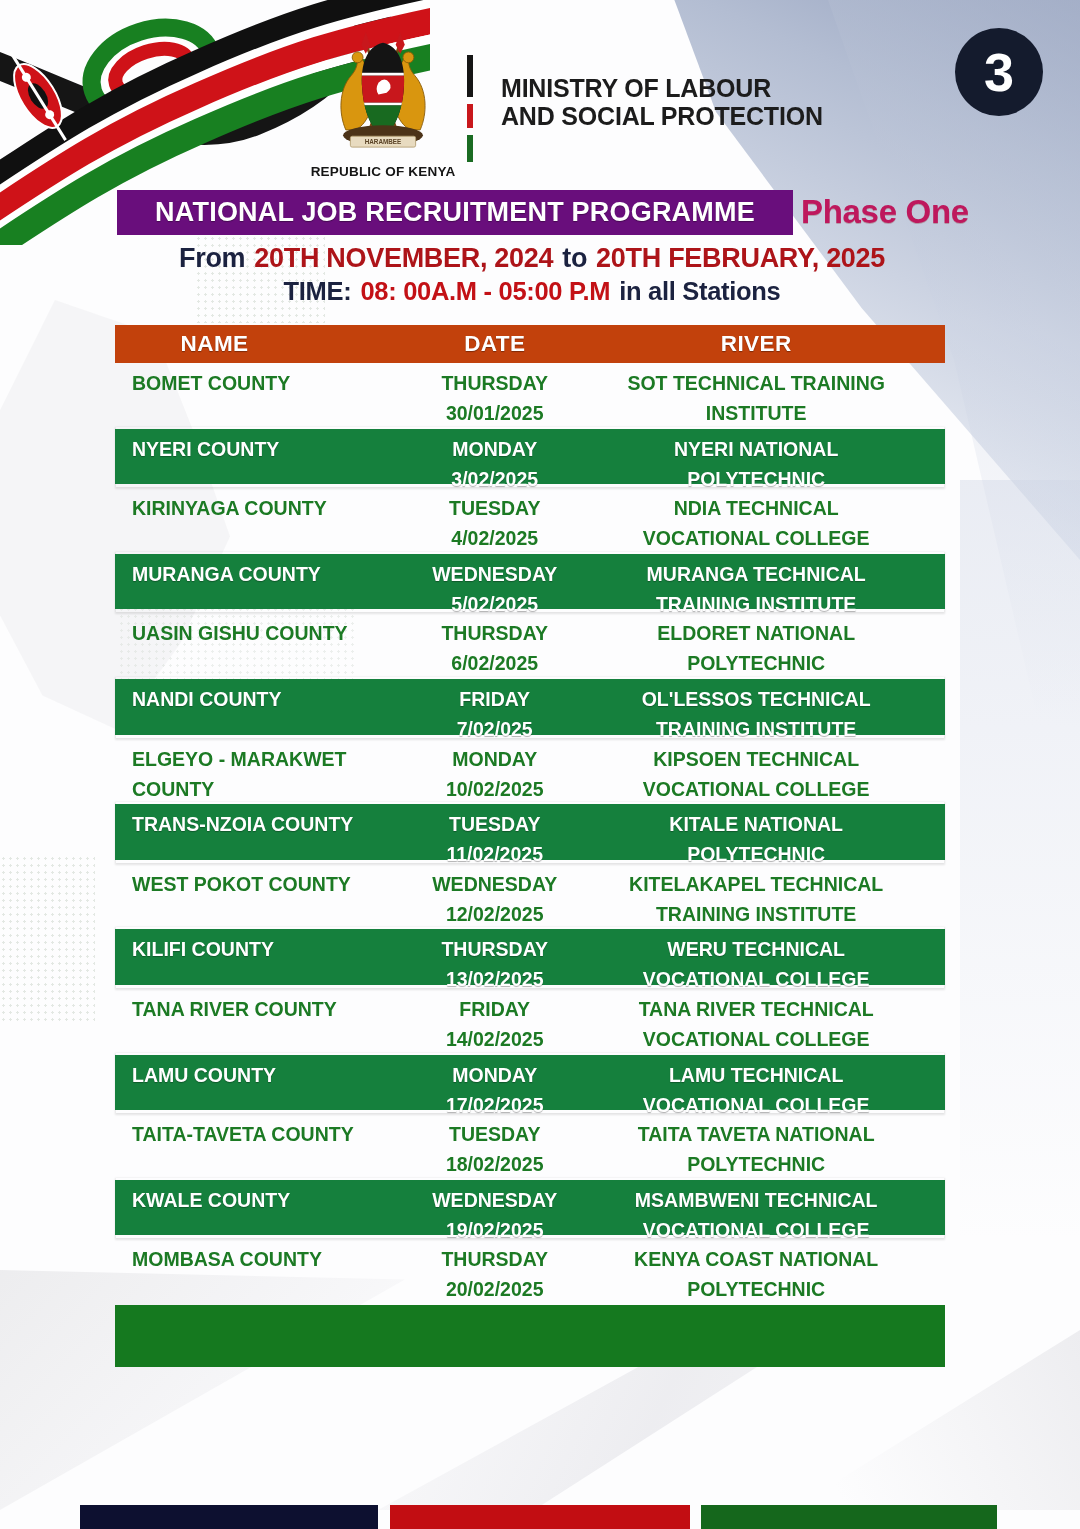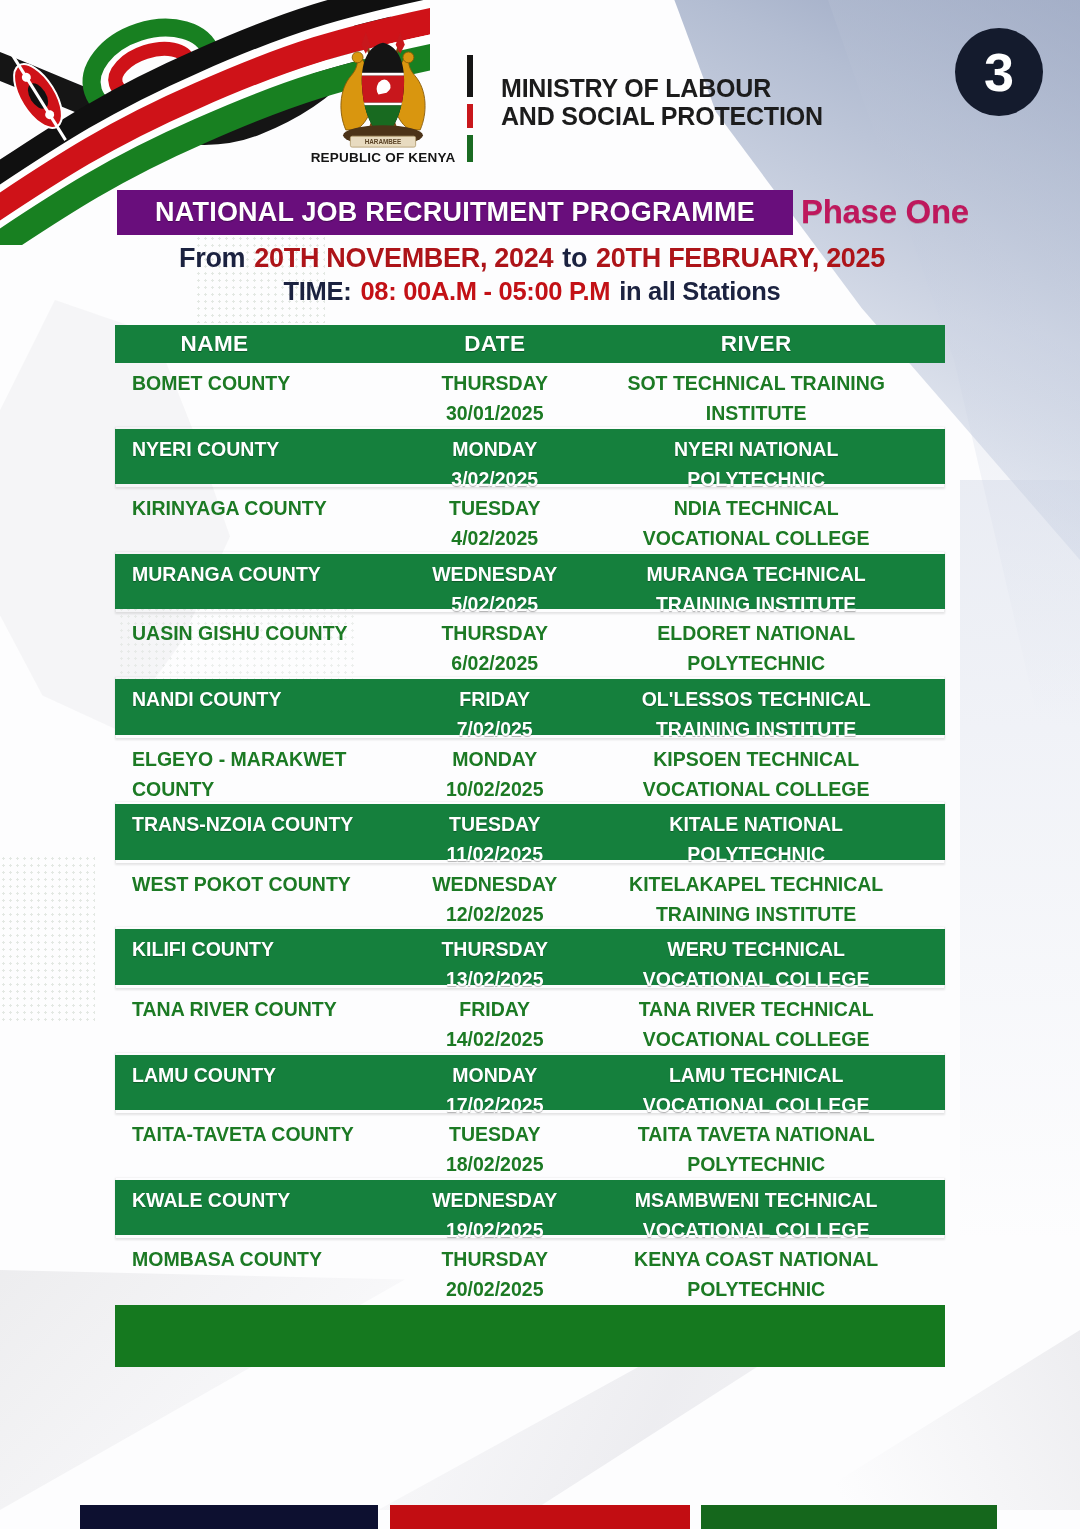--- a/index.html
+++ b/index.html
@@ -50,21 +50,21 @@
     background-image:radial-gradient(#cdd6cd 1px, transparent 1.3px);
     background-size:7px 7px; opacity:.55;
   }
   .dots-a{ left:195px; top:228px; width:130px; height:95px; }
   .dots-b{ left:0px;   top:855px; width:95px;  height:170px;}
   .dots-c{ left:118px; top:585px; width:240px; height:130px; opacity:.35;}
   
   .ribbon{ position:absolute; left:0; top:0; width:430px; height:245px; }
   .coa{ position:absolute; left:315px; top:30px; width:136px; height:120px; }
   .republic{
-    position:absolute; left:303px; top:150px; width:160px; text-align:center;
+    position:absolute; left:303px; top:164px; width:160px; text-align:center;
     font-size:13.5px; font-weight:bold; color:#151515; letter-spacing:.2px;
   }
   .divider{ position:absolute; left:467px; top:55px; width:6px; }
   .divider .seg{ width:6px; margin-bottom:7px; }
   .seg-black{ height:42px; background:#151515; }
   .seg-red{   height:24px; background:#c8171c; }
   .seg-green{ height:27px; background:#1a6b22; }
   .ministry{
     position:absolute; left:495px; top:74px;
     font-size:25px; font-weight:bold; color:#1c1c1c;
@@ -94,21 +94,21 @@
   .period{ position:absolute; left:0; top:243px; width:1064px; text-align:center; font-weight:bold; }
   .period .line1{ font-size:27px; letter-spacing:-0.3px; }
   .period .line2{ font-size:25.5px; margin-top:3px; letter-spacing:-0.3px; }
   .navy{ color:#1b2240; }
   .dred{ color:#ad1419; }
   .tred{ color:#c31116; }
   .sp{ display:inline-block; width:9px; }
   
   .table{ position:absolute; left:115px; top:325px; width:830px; }
   .thead{
-    height:38px; background:#15803d; display:flex; align-items:center;
+    height:38px; background:#c2410c; display:flex; align-items:center;
     color:#fff; font-size:22.5px; font-weight:bold; letter-spacing:.4px;
     text-shadow:0 1px 1px rgba(0,0,0,.35);
   }
   .col-name{ width:37%; }
   .col-date{ width:17.5%; }
   .col-venue{ width:45.5%; }
   .thead .col-name{ text-align:center; padding-right:108px; box-sizing:border-box; }
   .thead .col-date, .thead .col-venue{ text-align:center; }
   .row{
     height:62.6px; display:flex; box-sizing:border-box;

